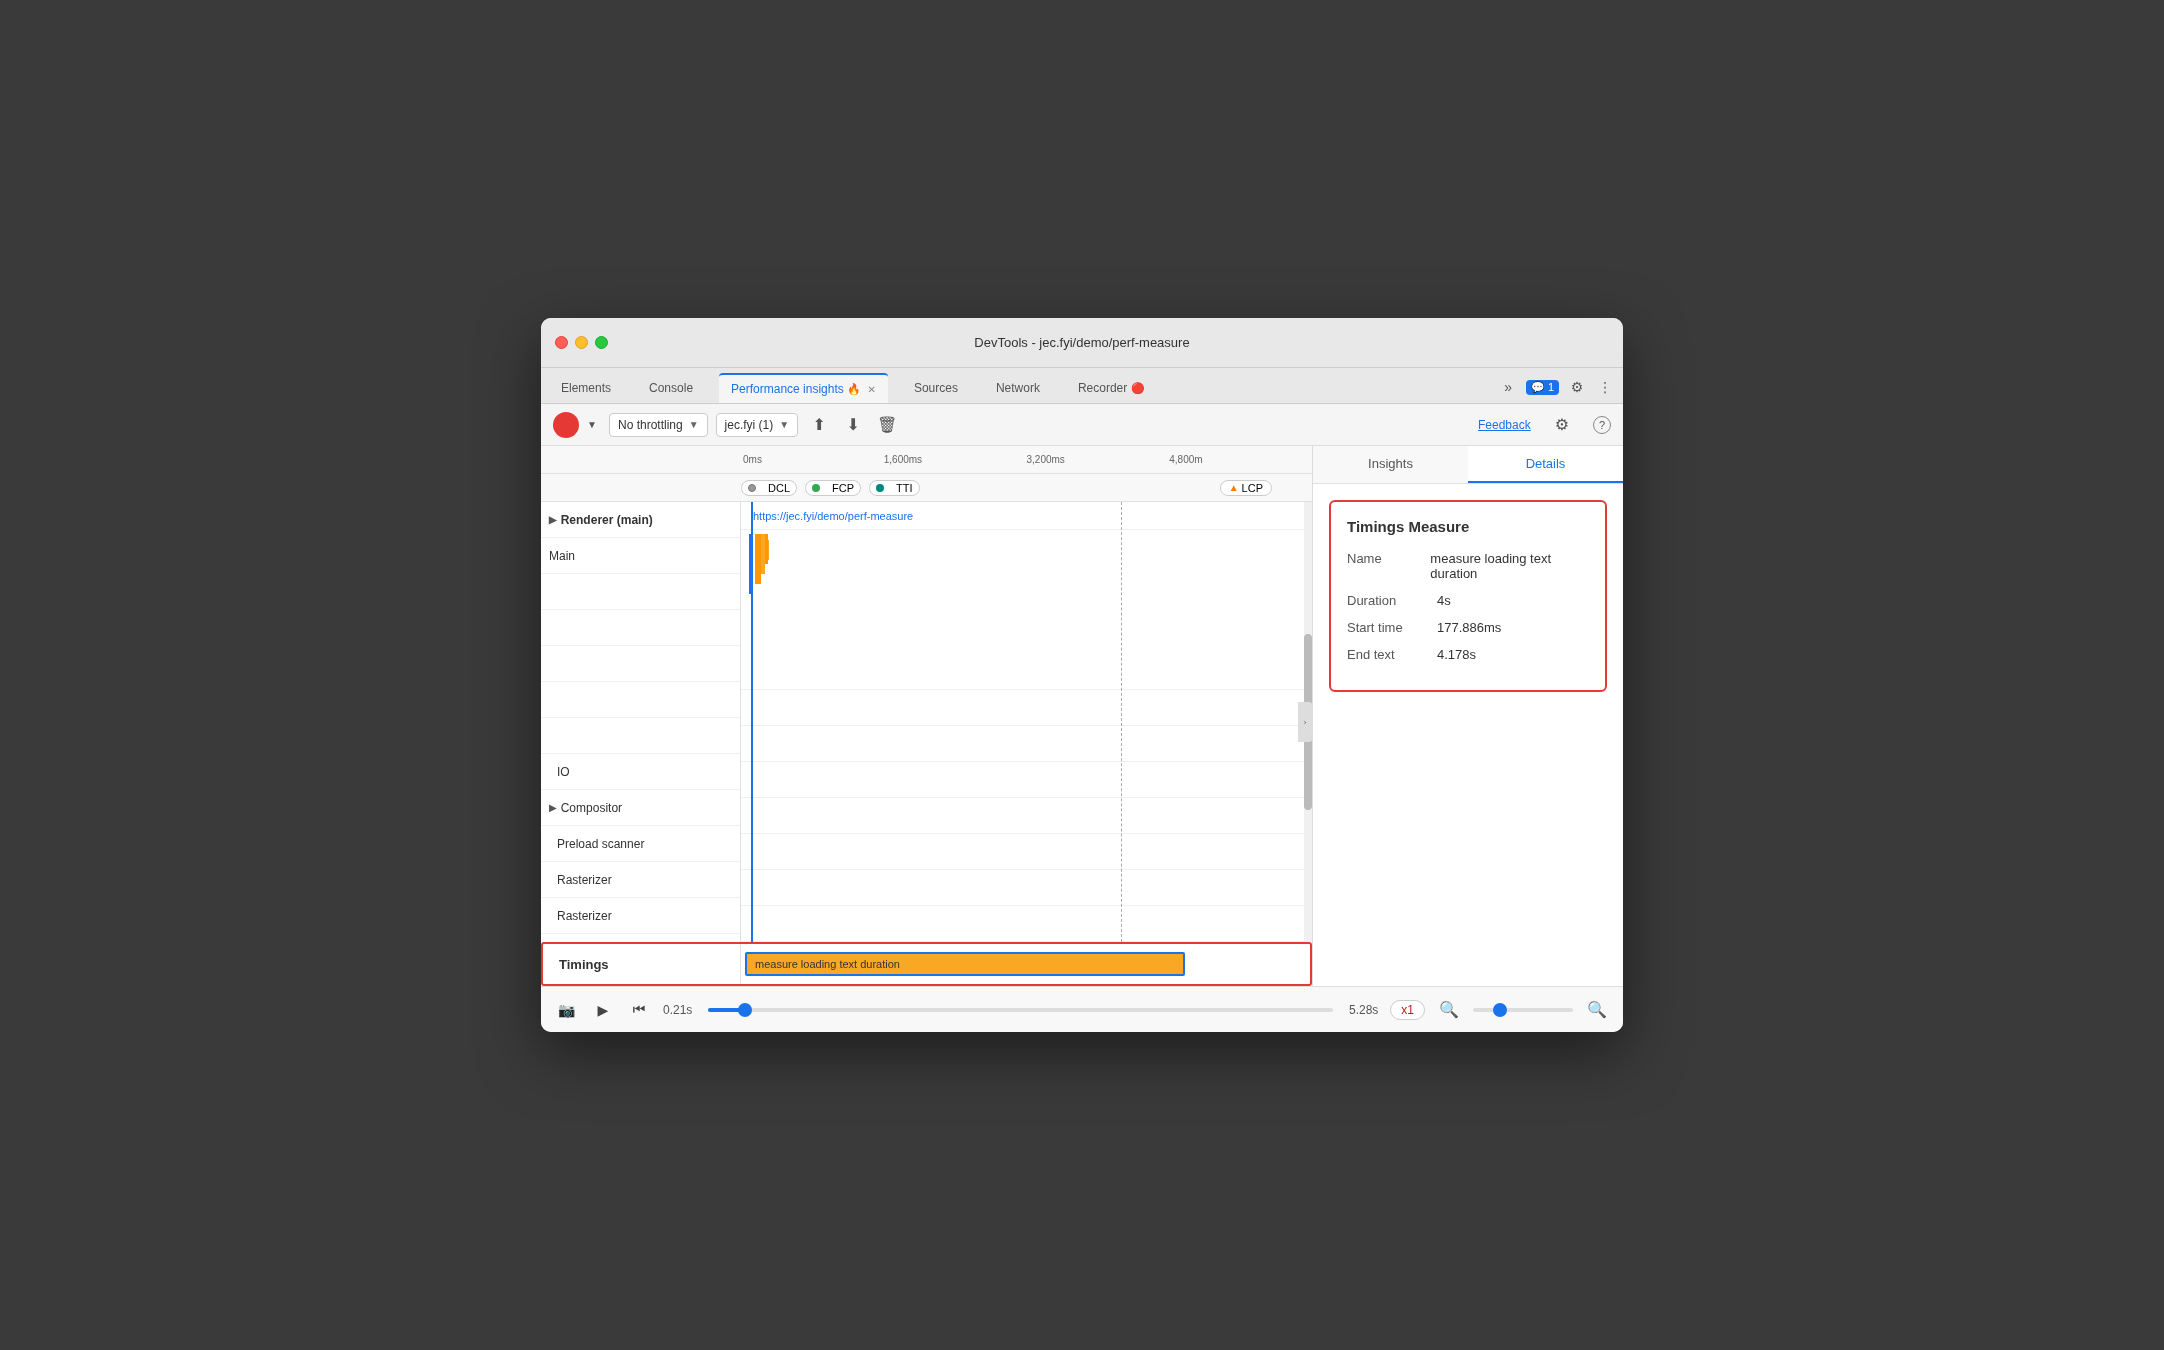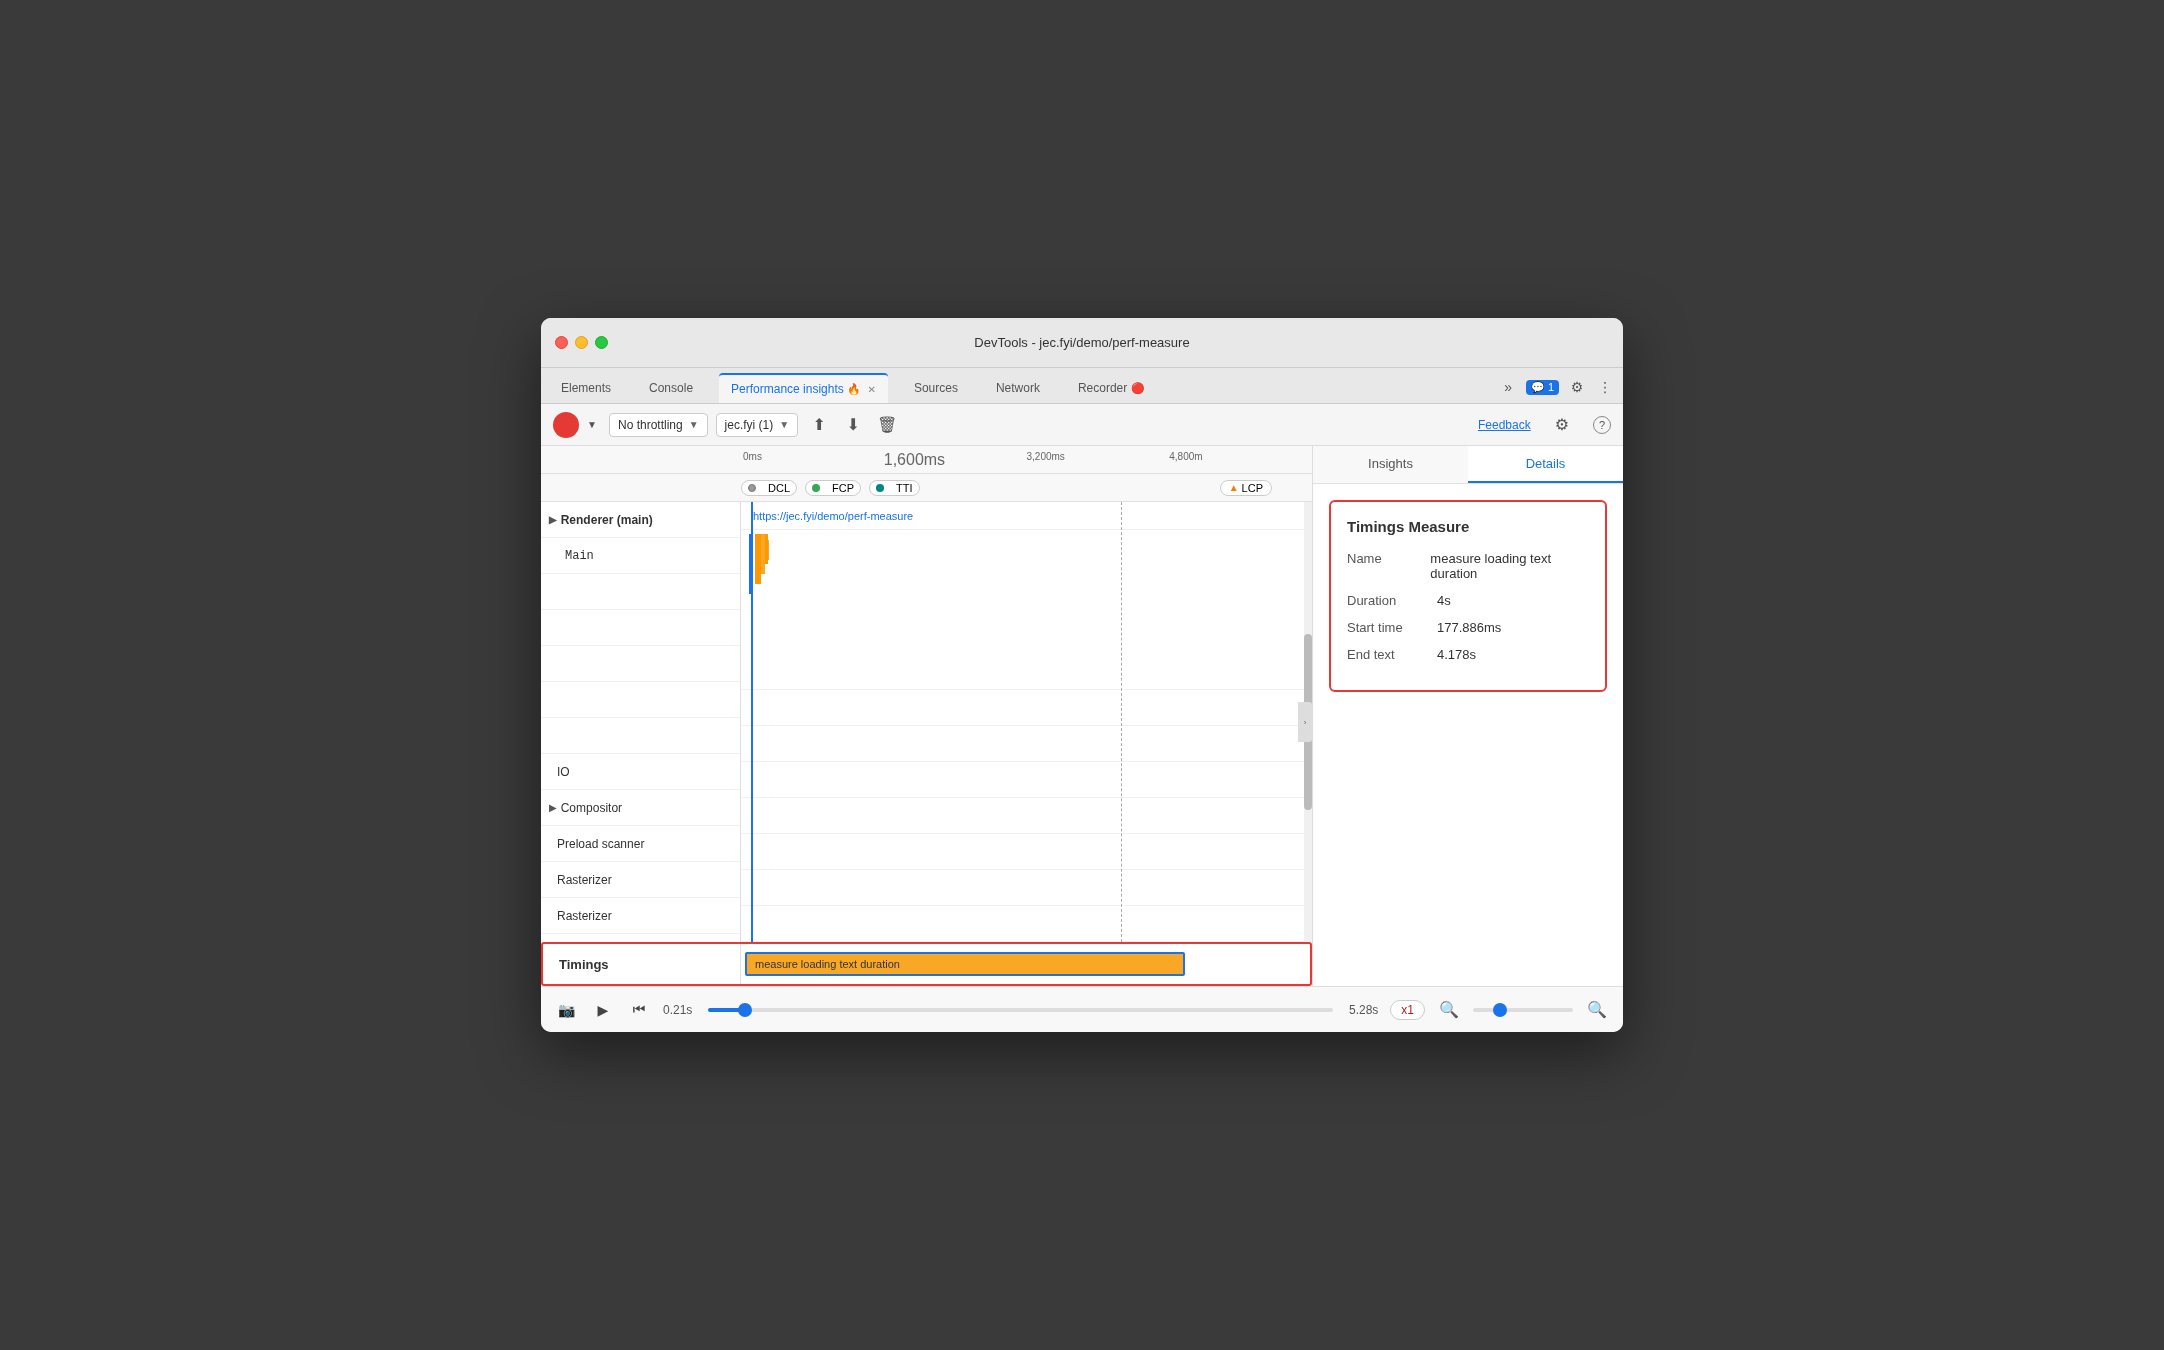--- a/index.html
+++ b/index.html
@@ -286,21 +286,21 @@
     .track-label {
       height: 36px;
       display: flex;
       align-items: center;
       padding-left: 16px;
       font-size: 12px;
       color: #333;
       border-bottom: 1px solid #f0f0f0;
     }
     .track-label.bold { font-weight: 600; }
-    .track-label.indented { padding-left: 24px; font-family: Liberation Mono, monospace; }
+    .track-label.indented { padding-left: 8px; }
     .track-label.has-arrow { padding-left: 8px; }
     .track-arrow { font-size: 10px; margin-right: 4px; color: #555; }
     .tracks-content {
       flex: 1;
       position: relative;
       overflow: hidden;
     }
     .blue-line {
       position: absolute;
       left: 10px;
@@ -596,21 +596,21 @@
   <div class="main-content">
 
     <div class="timeline-panel">
 
       <div class="time-ruler">
         <div class="time-ruler-marks">
           <div class="time-mark">
             <span style="font-size:10px;color:#666;margin-left:2px">0ms</span>
           </div>
           <div class="time-mark">
-            <span style="font-size:16px;color:#666">1,600ms</span>
+            <span style="font-size:10px;color:#666">1,600ms</span>
           </div>
           <div class="time-mark">
             <span style="font-size:10px;color:#666">3,200ms</span>
           </div>
           <div class="time-mark">
             <span style="font-size:10px;color:#666">4,800m</span>
           </div>
         </div>
       </div>
 

